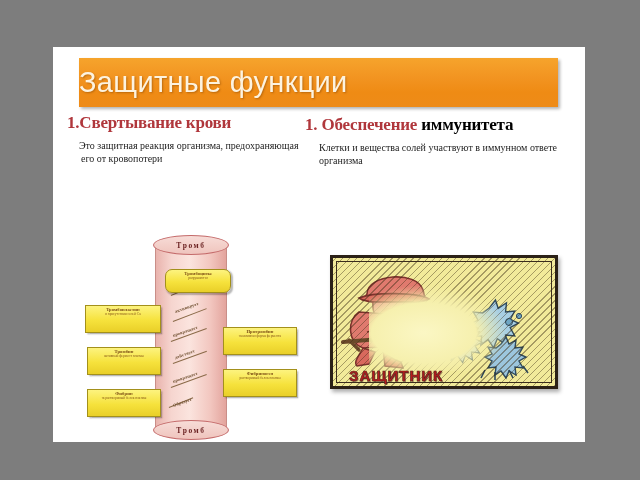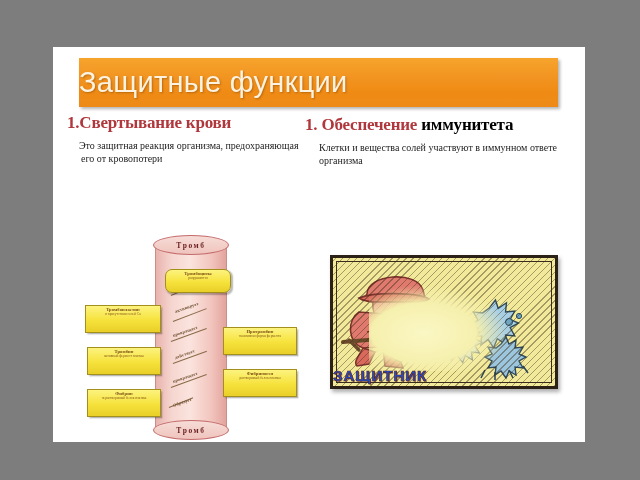--- a/index.html
+++ b/index.html
@@ -108,24 +108,24 @@
     position:absolute;inset:0;
     background:repeating-linear-gradient(-45deg,
       rgba(60,45,20,.42) 0px, rgba(60,45,20,.42) 1px,
       rgba(0,0,0,0) 1px, rgba(0,0,0,0) 5px);
   }
   .glow{
     position:absolute;left:16%;top:22%;width:62%;height:66%;
     background:radial-gradient(ellipse at 40% 55%, #fbf7c4 0%, #f6f0ae 45%, rgba(246,240,174,0) 72%);
   }
   .cap-word{
-    position:absolute;left:0;bottom:2px;
+    position:absolute;left:16px;bottom:2px;
     font-family:"Liberation Sans",sans-serif;
     font-weight:bold;font-size:15px;letter-spacing:1px;
-    color:#1d4ed8;
+    color:#b91c1c;
     -webkit-text-stroke:.7px #5a2320;
     text-shadow:1px 1px 0 rgba(90,35,32,.5);
   }
   .inner-frame{
     position:absolute;left:3px;top:3px;right:3px;bottom:3px;
     border:1.5px solid #3a2c1c;
   }
   svg{display:block;}
 </style>
 </head>

